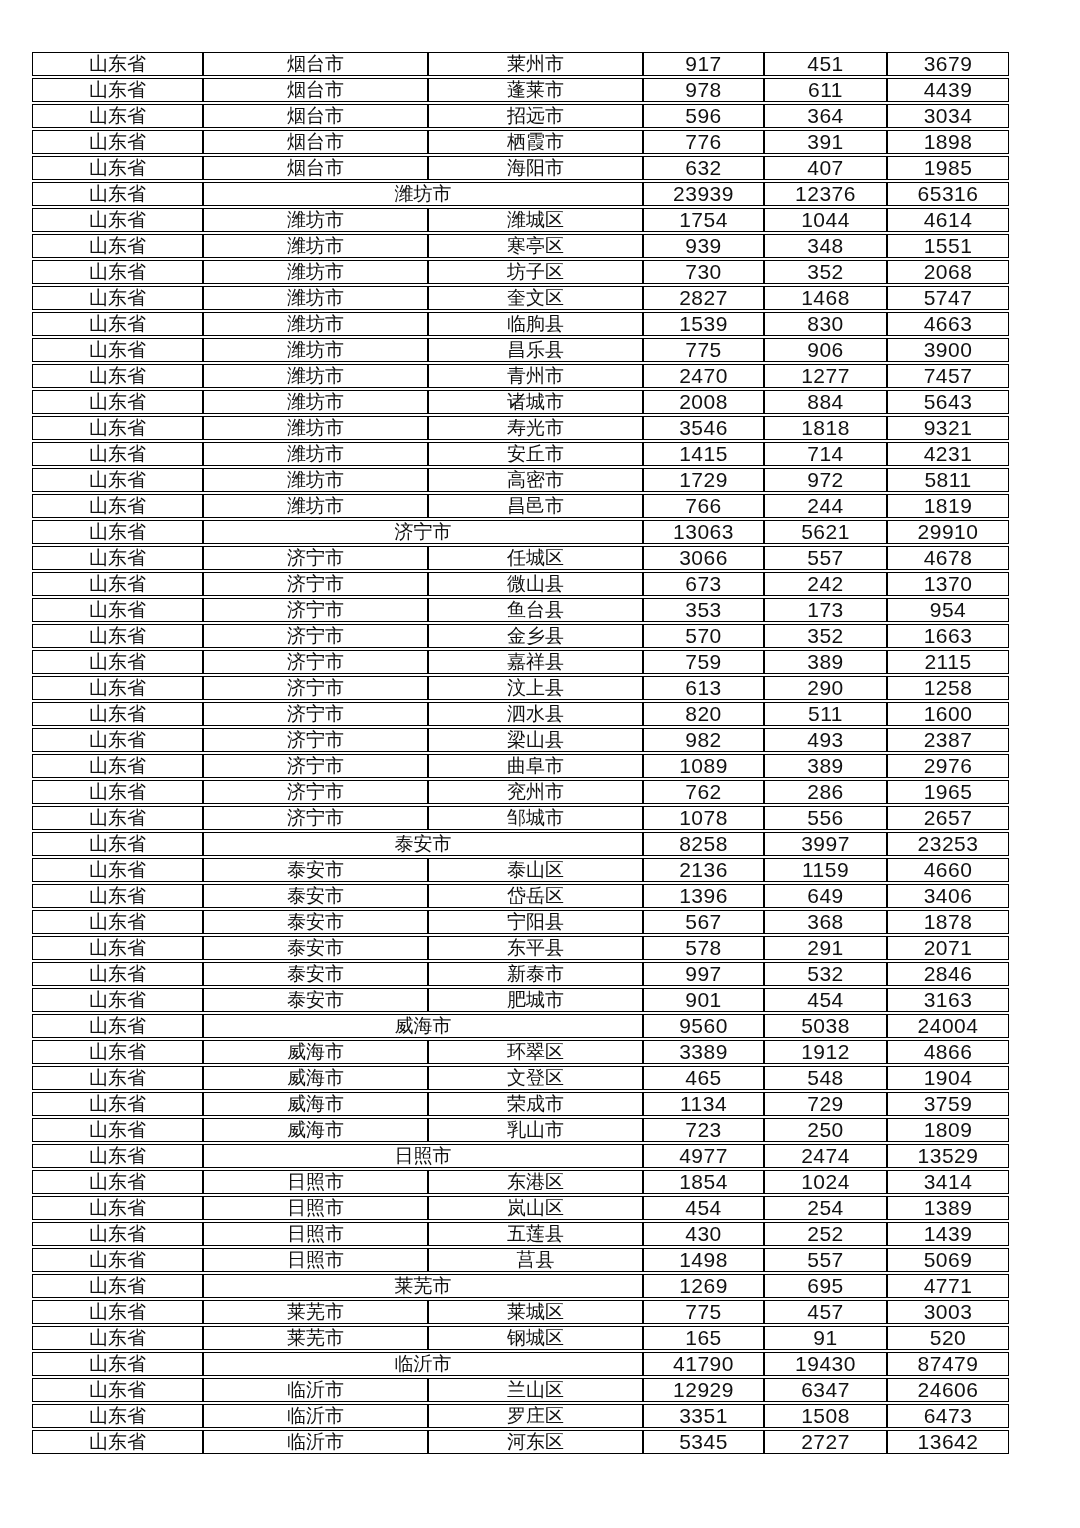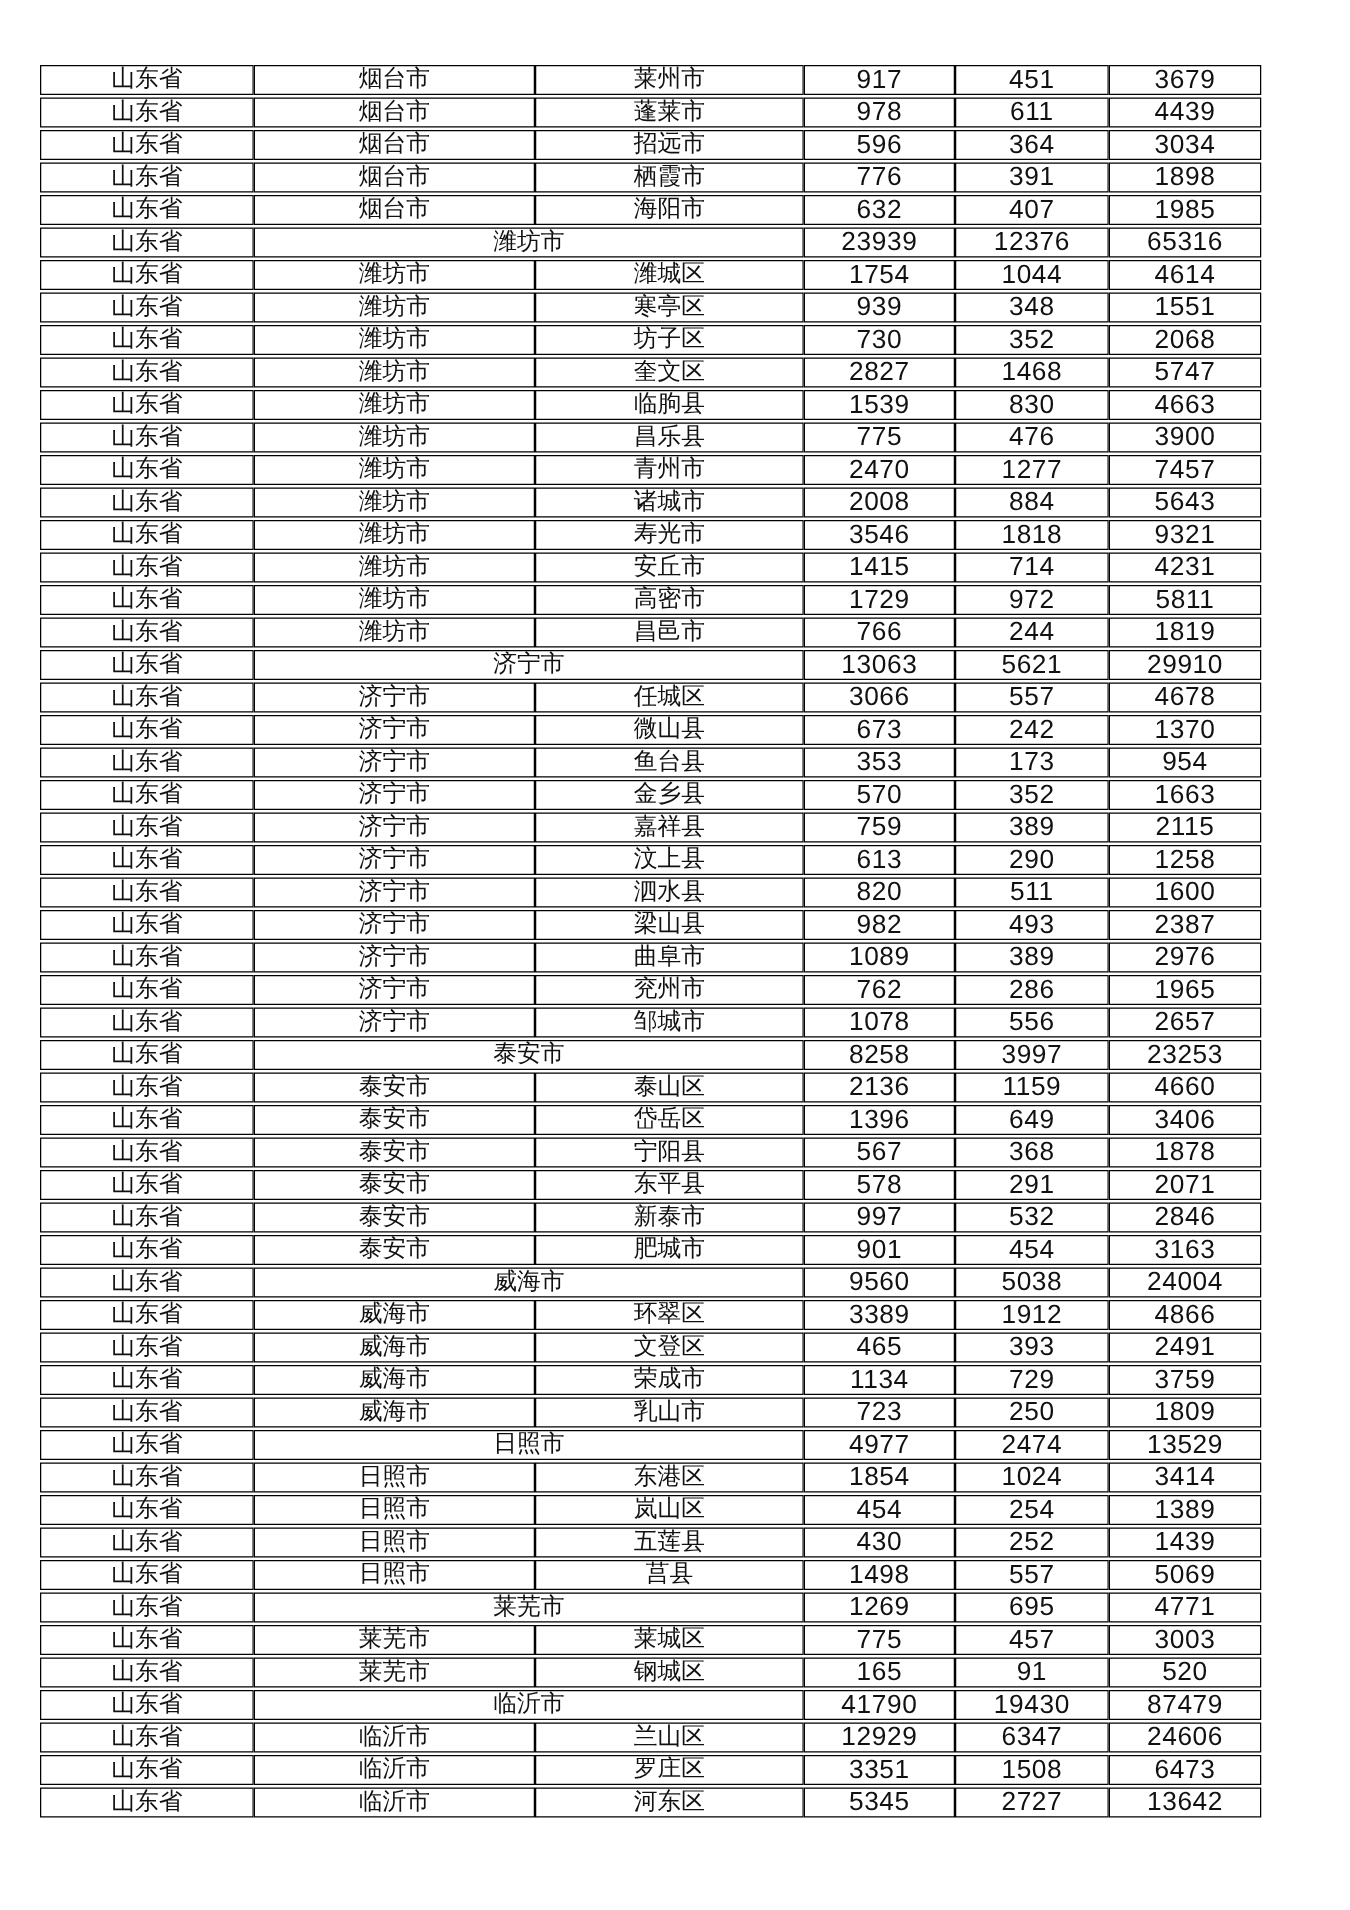--- a/index.html
+++ b/index.html
@@ -141,21 +141,21 @@
           <td>临朐县</td>
           <td class="num">1539</td>
           <td class="num">830</td>
           <td class="num">4663</td>
         </tr>
         <tr>
           <td>山东省</td>
           <td>潍坊市</td>
           <td>昌乐县</td>
           <td class="num">775</td>
-          <td class="num">476</td>
+          <td class="num">906</td>
           <td class="num">3900</td>
         </tr>
         <tr>
           <td>山东省</td>
           <td>潍坊市</td>
           <td>青州市</td>
           <td class="num">2470</td>
           <td class="num">1277</td>
           <td class="num">7457</td>
         </tr>
@@ -362,22 +362,22 @@
           <td>环翠区</td>
           <td class="num">3389</td>
           <td class="num">1912</td>
           <td class="num">4866</td>
         </tr>
         <tr>
           <td>山东省</td>
           <td>威海市</td>
           <td>文登区</td>
           <td class="num">465</td>
-          <td class="num">393</td>
-          <td class="num">2491</td>
+          <td class="num">548</td>
+          <td class="num">1904</td>
         </tr>
         <tr>
           <td>山东省</td>
           <td>威海市</td>
           <td>荣成市</td>
           <td class="num">1134</td>
           <td class="num">729</td>
           <td class="num">3759</td>
         </tr>
         <tr>

